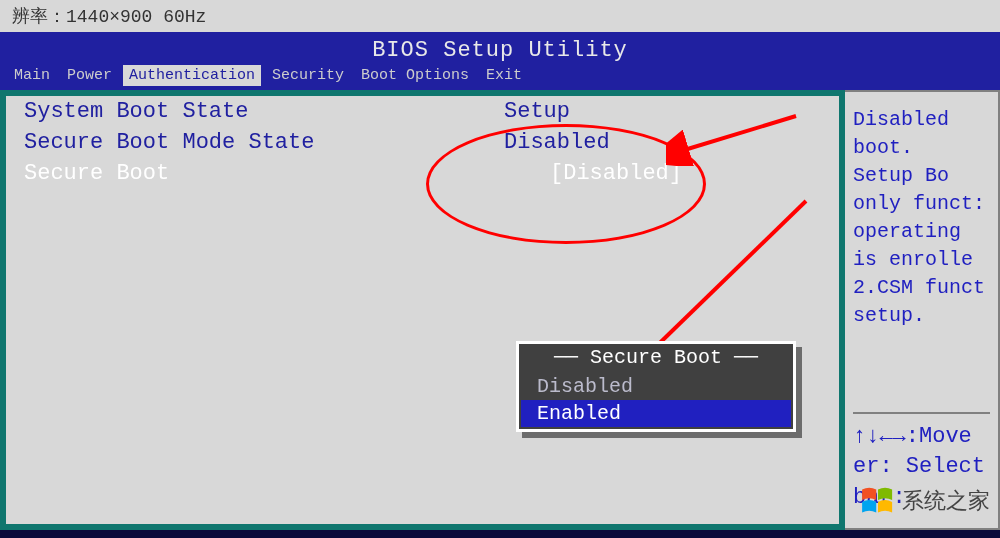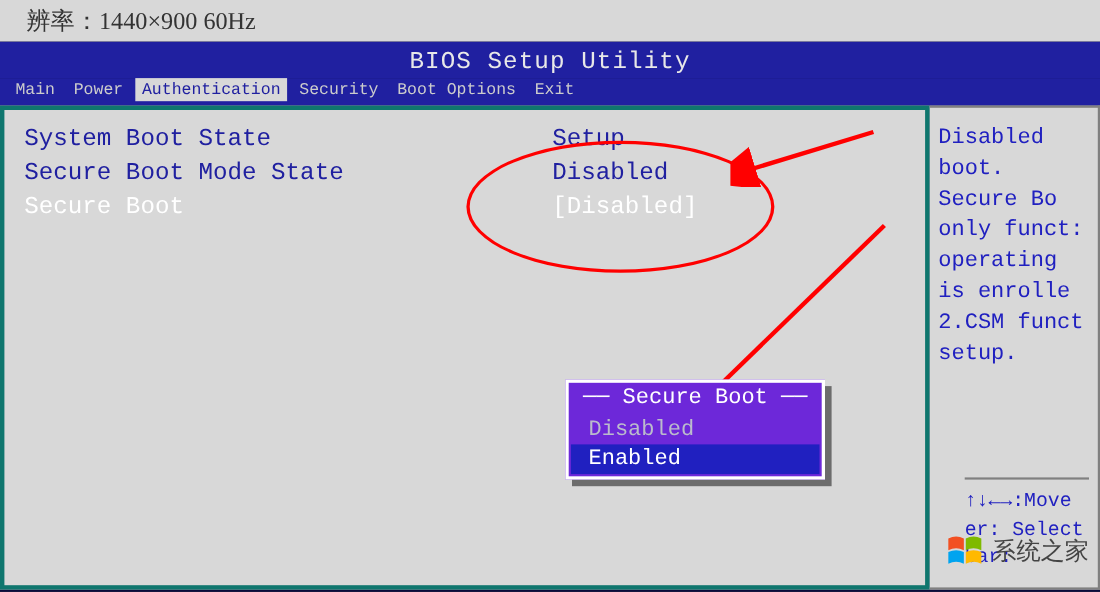--- a/index.html
+++ b/index.html
@@ -11,23 +11,23 @@
       font-family: 'Courier New', monospace;
       background: #1a1a2e;
       width: 1000px;
       height: 538px;
       overflow: hidden;
       position: relative;
     }
     .info-bar {
       background: #d8d8d8;
       color: #333;
-      padding: 4px 24px;
-      font-size: 22px;
-      font-family: Liberation Serif, serif;
+      padding: 4px 12px;
+      font-size: 18px;
+      font-family: Liberation Mono, monospace;
     }
     .bios-container {
       background: #0a0a3a;
       height: calc(100% - 28px);
       position: relative;
     }
     .title-bar {
       background: #2020a0;
       color: #e8e8e8;
       text-align: center;
@@ -51,22 +51,22 @@
       background: #d8d8d8;
       color: #2020a0;
     }
     .content-area {
       display: flex;
       height: calc(100% - 70px);
     }
     .main-panel {
       flex: 1;
       background: #d8d8d8;
-      border: 4px solid #0f766e;
-      padding: 12px 18px;
+      border: 6px solid #0f766e;
+      padding: 1px 18px;
       position: relative;
     }
     .help-panel {
       width: 155px;
       background: #d8d8d8;
       border: 2px solid #808080;
       border-left: none;
       padding: 14px 8px;
       color: #2020c0;
       font-size: 20px;
@@ -74,47 +74,47 @@
       display: flex;
       flex-direction: column;
     }
     .help-panel .help-text {
       flex: 1;
     }
     .help-panel .hints {
       border-top: 2px solid #808080;
       padding-top: 8px;
       color: #2020c0;
-      font-size: 18px;
-      margin-left: 24px;
+      font-size: 22px;
     }
     .setting-row {
       display: flex;
       font-size: 22px;
       line-height: 1.4;
     }
     .setting-label {
       width: 480px;
       color: #2020a0;
     }
     .setting-label.selected {
       color: #ffffff;
     }
     .setting-value {
       color: #2020a0;
     }
     .setting-value.selected {
       color: #ffffff;
+      margin-left: 46px;
     }
     .popup-box {
       position: absolute;
       left: 510px;
       top: 245px;
-      width: 236px;
-      background: #6d28d9;
+      width: 280px;
+      background: #404040;
       border: 3px solid #ffffff;
       box-shadow: 6px 6px 0 rgba(0,0,0,0.5);
       padding: 2px;
     }
     .popup-title {
       color: #ffffff;
       text-align: center;
       font-size: 20px;
       padding: 2px 0;
       position: relative;
@@ -218,21 +218,21 @@
         <div class="popup-option">Disabled</div>
         <div class="popup-option highlight">Enabled</div>
       </div>
 
     </div>
 
     <div class="help-panel">
       <div class="help-text">
         <div>Disabled</div>
         <div>boot.</div>
-        <div>Secure Bo</div>
+        <div>Setup Bo</div>
         <div>only funct:</div>
         <div>operating </div>
         <div>is enrolle</div>
         <div>2.CSM funct</div>
         <div>setup.</div>
       </div>
       <div class="hints">
         <div>↑↓←→:Move</div>
         <div>er: Select</div>
         <div> bar:</div>

